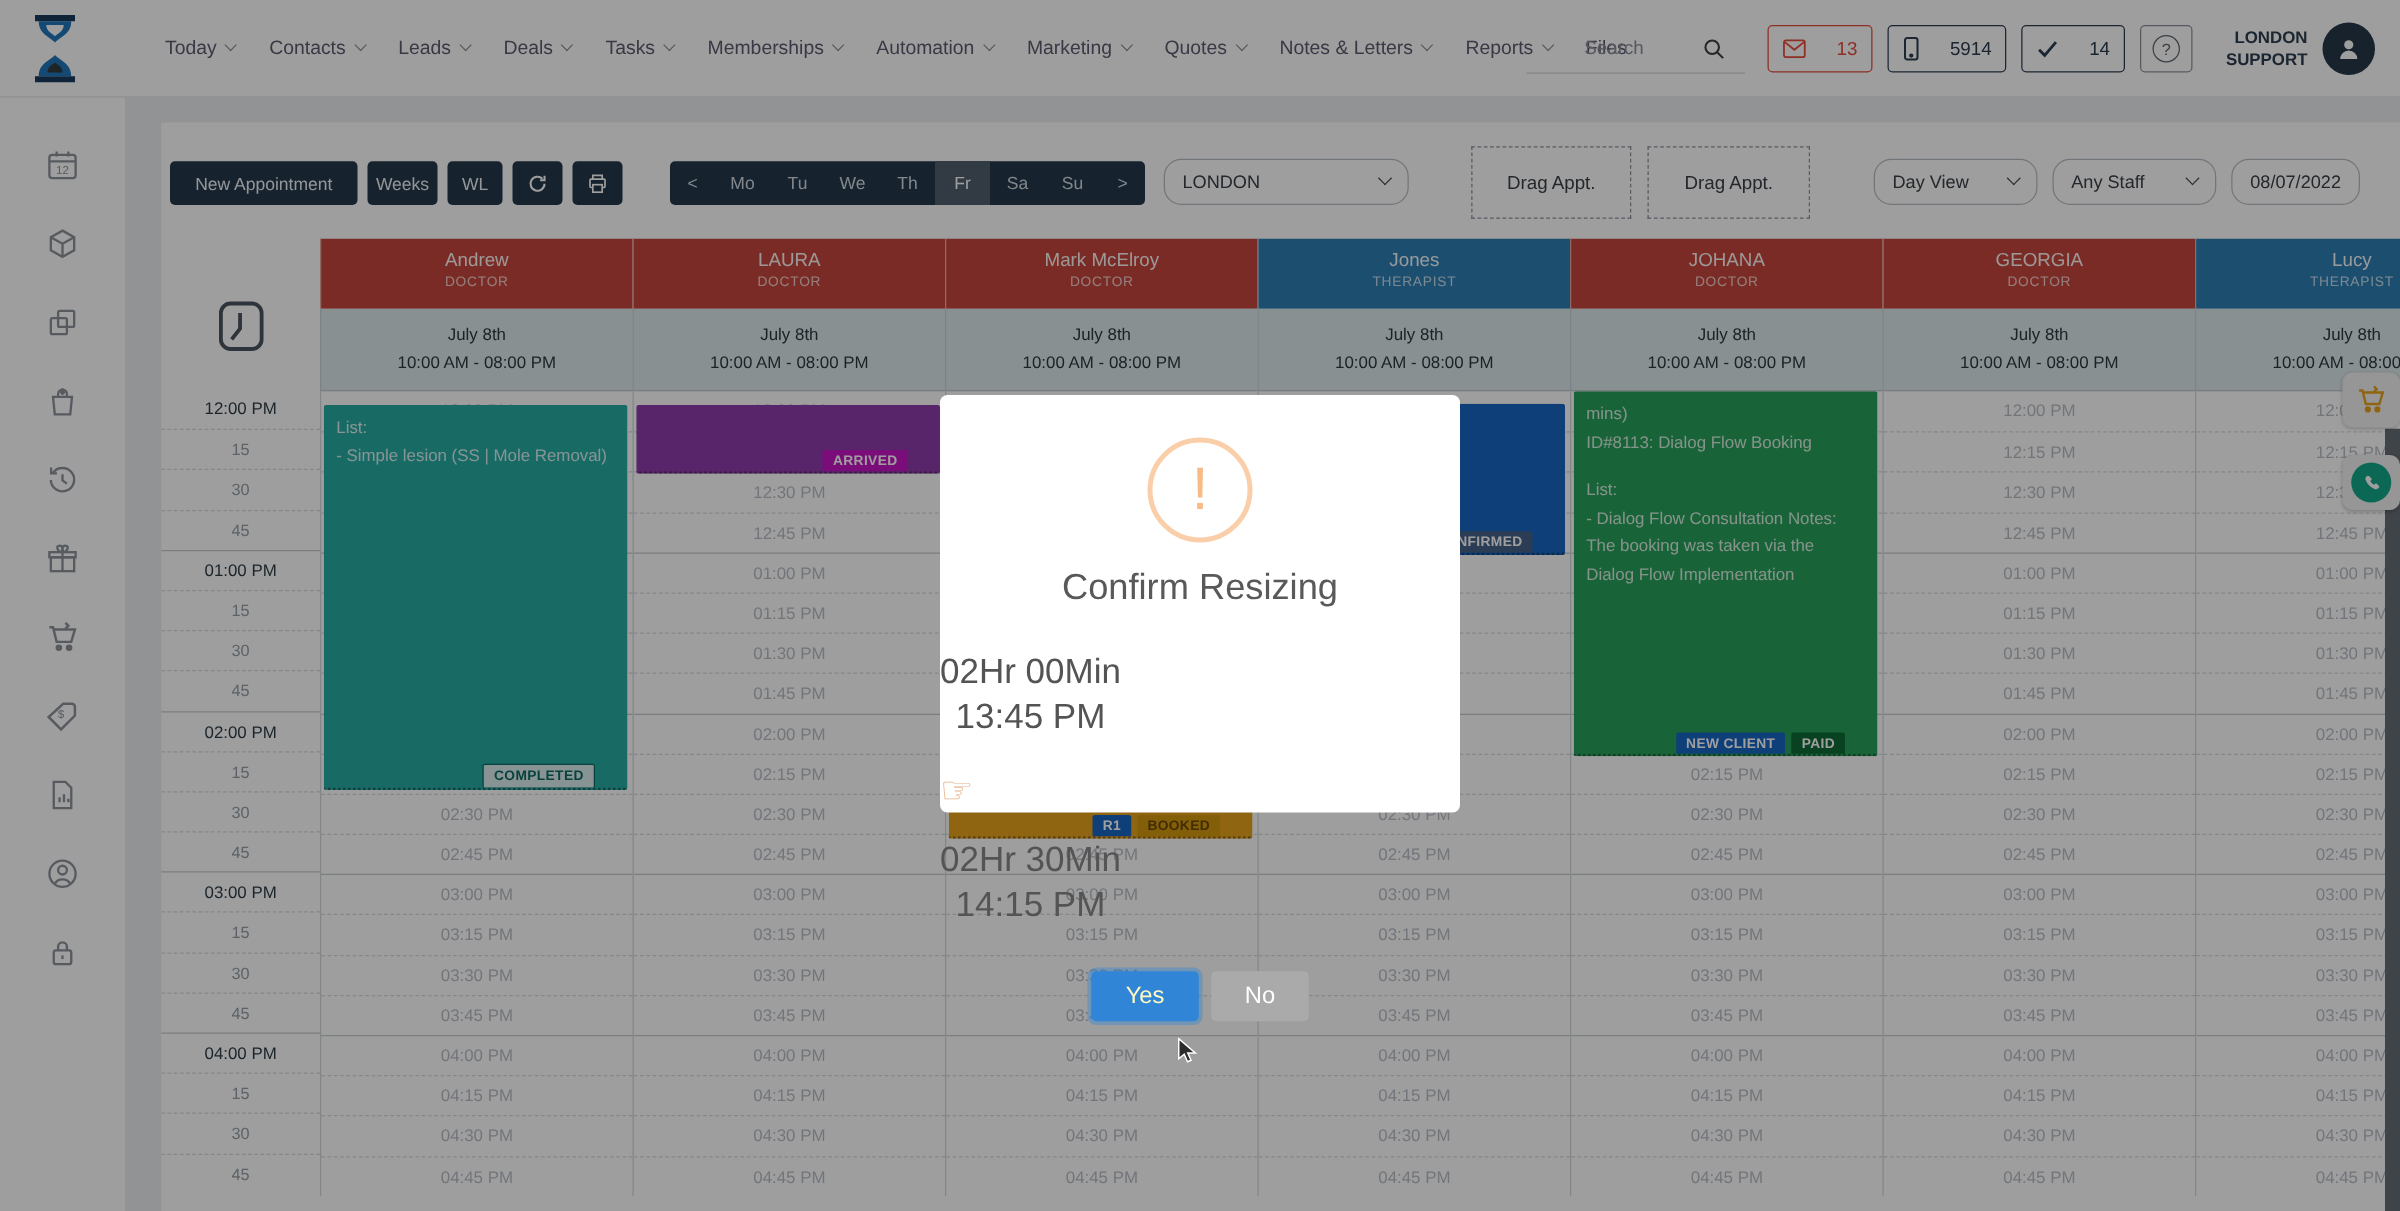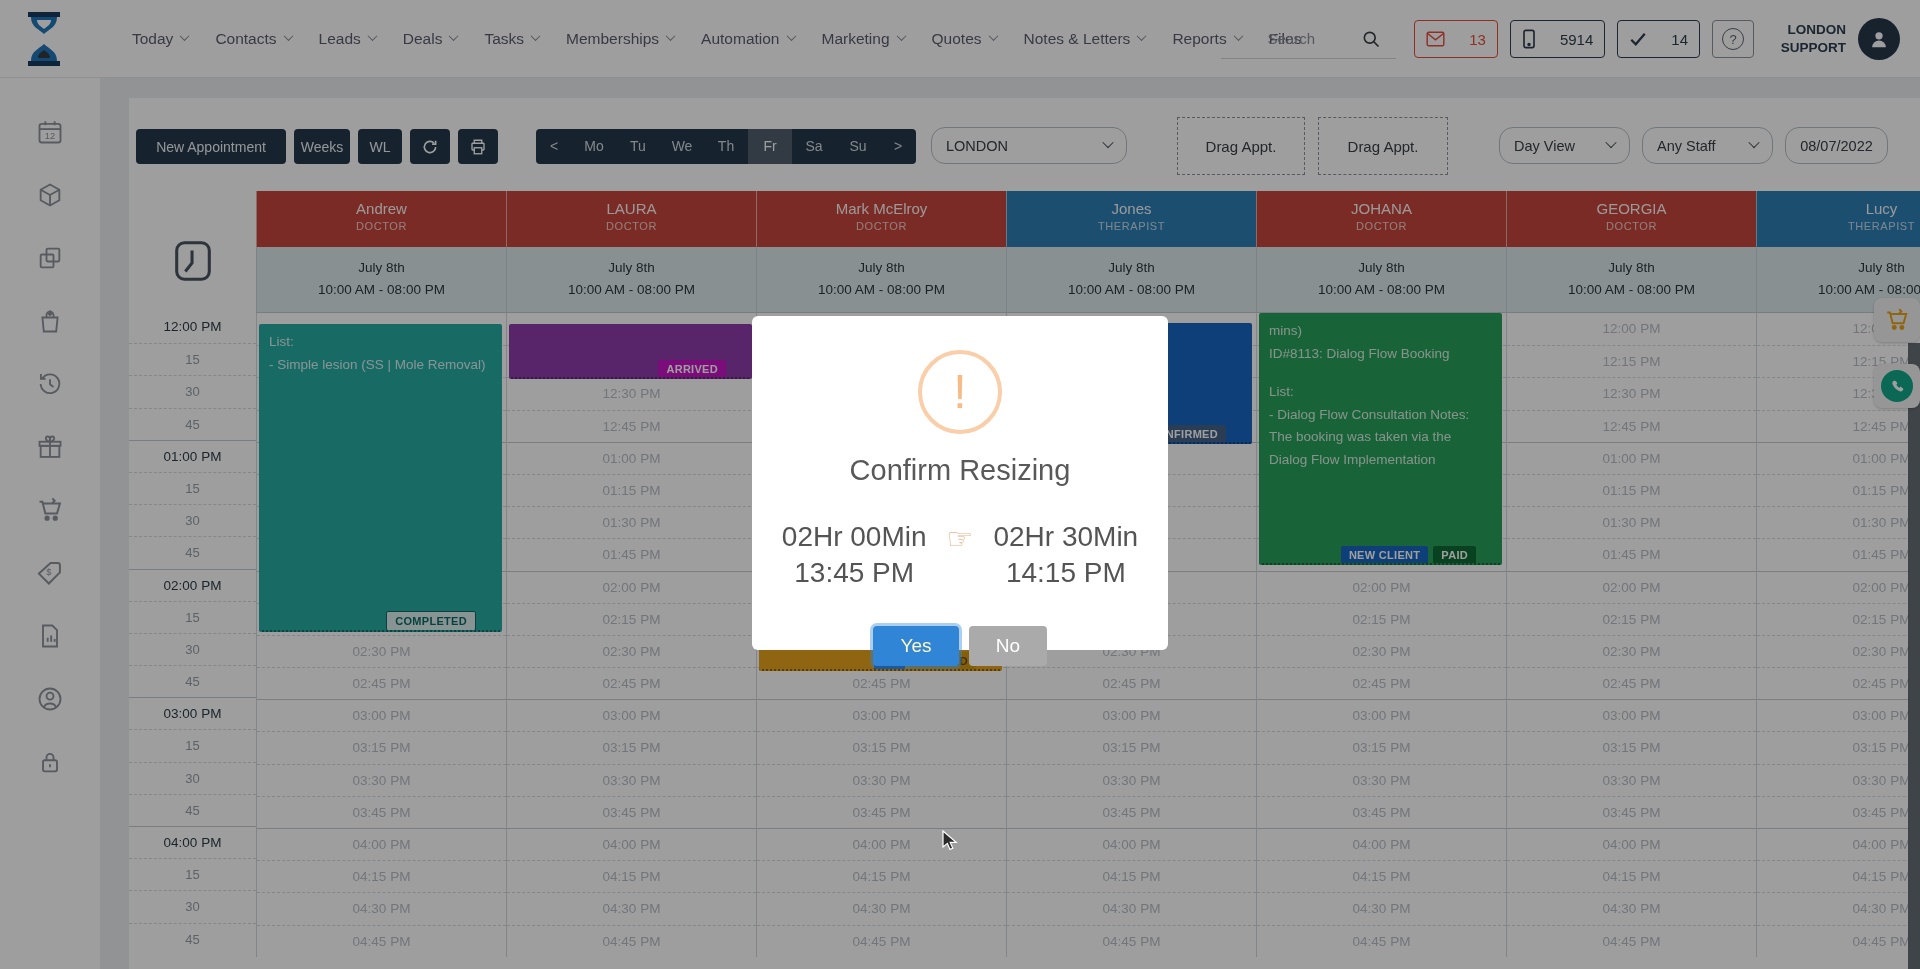--- a/index.html
+++ b/index.html
@@ -89,21 +89,21 @@
   .float-cart { left:1874px; top:298px; color:#e8a31d; }
   .float-phone { left:1874px; top:364px; }
   .phone-circle { width:32px; height:32px; border-radius:50%; background:#12a889; display:flex; align-items:center; justify-content:center; }
 
   
   .overlay { position:absolute; inset:0; background:rgba(0,0,0,0.38); z-index:50; }
   .modal { position:absolute; left:752px; top:316px; width:416px; height:334px; background:#ffffff; border-radius:6px; z-index:60; text-align:center; }
   .warn-circle { width:84px; height:84px; border:4px solid #facea8; border-radius:50%; margin:34px auto 0; display:flex; align-items:center; justify-content:center; }
   .warn-mark { color:#f8bb86; font-size:48px; font-weight:400; line-height:1; }
   .modal-title { margin-top:20px; font-size:29px; color:#595959; font-weight:500; }
-  .resize-row { margin-top:32px; display:flex; justify-content:center; align-items:flex-start; gap:20px; }
+  .resize-row { margin-top:32px; display:flex; justify-content:center; align-items:flex-start; gap:20px;flex-direction:column; }
   .resize-col { font-size:28px; color:#545454; line-height:1.3; }
   .pointer-glyph { font-size:30px; color:#e8b48e; margin-top:2px; }
   .modal-btns { margin-top:34px; display:flex; justify-content:center; gap:10px; }
   .btn-yes { width:86px; height:40px; background:#3085d6; color:#fef9c3; font-size:19px; border:none; border-radius:4px; font-family:inherit; cursor:pointer; box-shadow:0 0 0 3px rgba(48,133,214,0.4); }
   .btn-no { width:78px; height:40px; background:#aaaaaa; color:#fff; font-size:19px; border:none; border-radius:4px; font-family:inherit; cursor:pointer; }
 
   .cursor { position:absolute; left:941px; top:830px; z-index:70; }
   svg { display:block; }
 </style>
 </head>
@@ -525,21 +525,21 @@
             <div class="cell">02:30 PM</div>
             <div class="cell">02:45 PM</div>
             <div class="cell hour">03:00 PM</div>
             <div class="cell">03:15 PM</div>
             <div class="cell">03:30 PM</div>
             <div class="cell">03:45 PM</div>
             <div class="cell hour">04:00 PM</div>
             <div class="cell">04:15 PM</div>
             <div class="cell">04:30 PM</div>
             <div class="cell">04:45 PM</div>
-            <div class="appt appt-green" style="top: 0px; height: 252px;">
+            <div class="appt appt-green" style="top: 0px; height: 292px;">
               <div class="appt-line">mins)</div>
               <div class="appt-line">ID#8113: Dialog Flow Booking</div>
               <div class="appt-line spacer"></div>
               <div class="appt-line">List:</div>
               <div class="appt-line">- Dialog Flow Consultation Notes:</div>
               <div class="appt-line">The booking was taken via the</div>
               <div class="appt-line">Dialog Flow Implementation</div>
               <div class="appt-badges">
                 <span class="badge badge-newclient">NEW CLIENT</span>
                 <span class="badge badge-paid">PAID</span>

